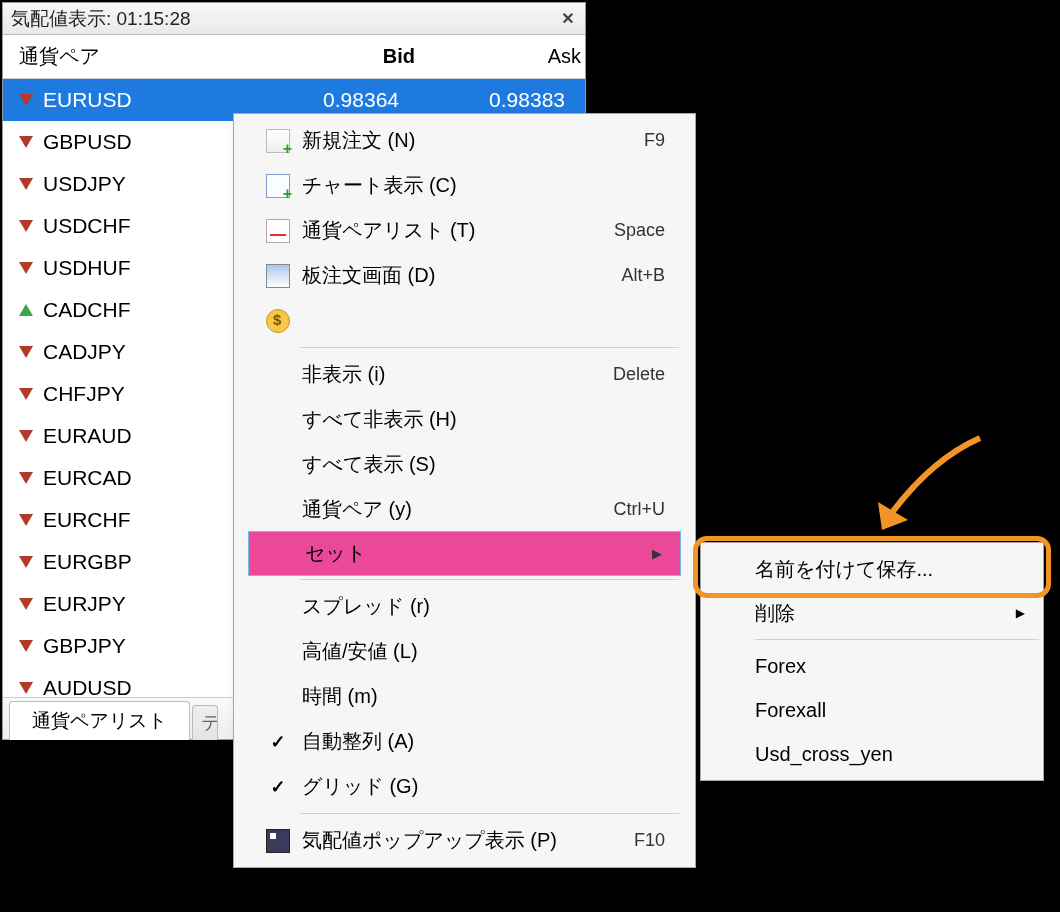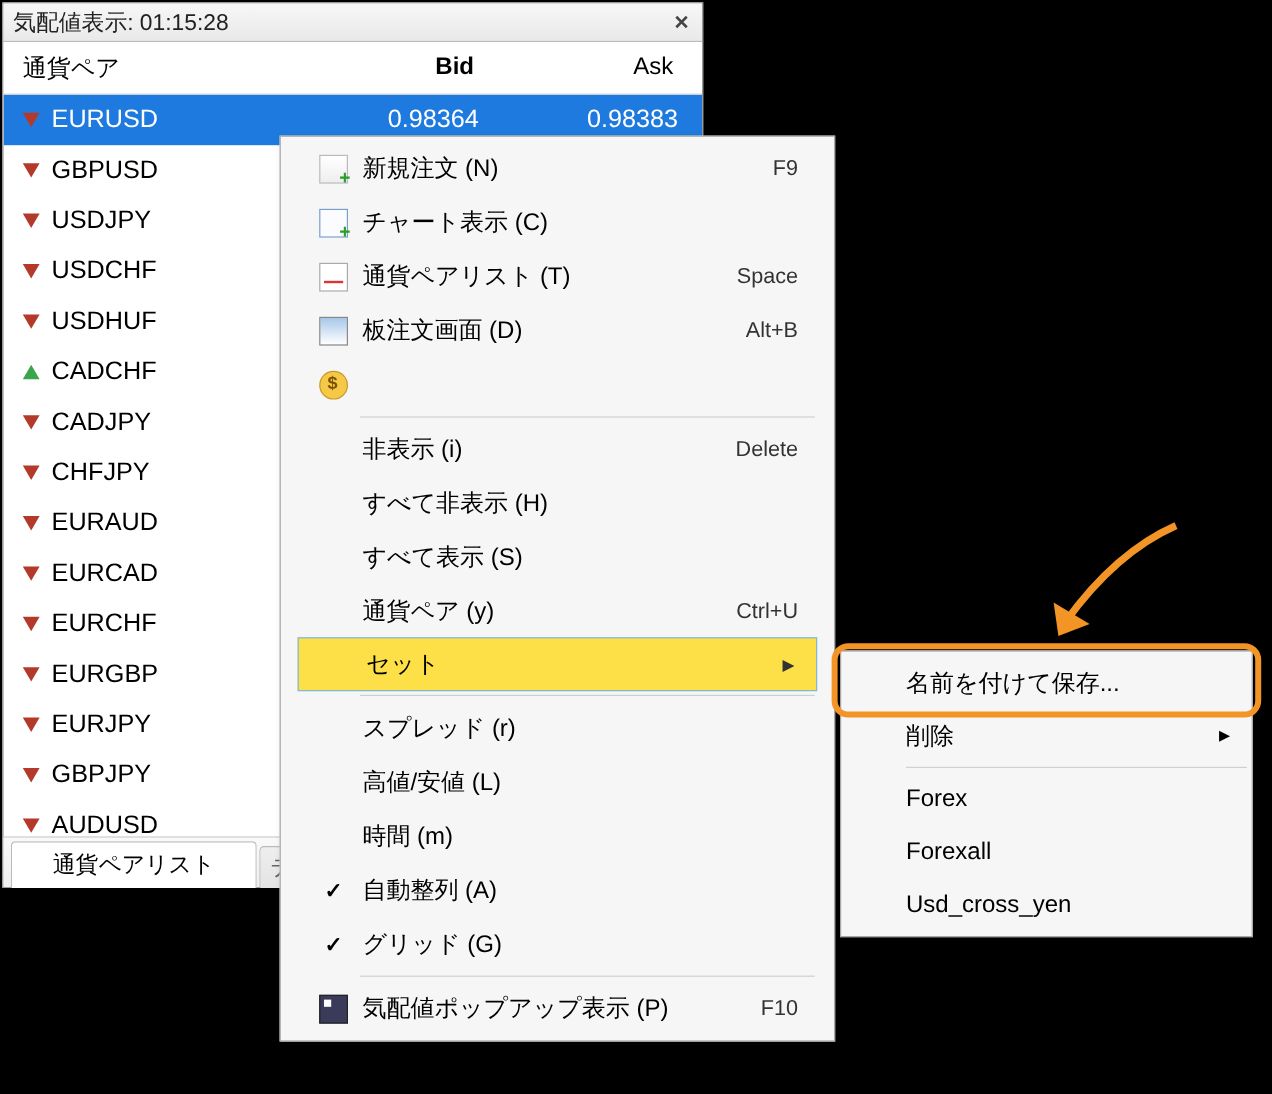--- a/index.html
+++ b/index.html
@@ -38,21 +38,21 @@
     display: flex; align-items: center; justify-content: center;
     font-size: 16px; font-weight: bold;
     color: #444;
     cursor: pointer;
   }
   .mw-header {
     display: flex;
     height: 44px;
     border-bottom: 1px solid #ccc;
     align-items: center;
-    padding: 0 20px 0 16px;
+    padding: 0 0 0 16px;
     background: #fff;
     font-size: 20px;
   }
   .mw-header .col-symbol { flex: 1; text-align: left; }
   .mw-header .col-bid { width: 150px; text-align: right; font-weight: bold; }
   .mw-header .col-ask { width: 170px; text-align: right; padding-right: 4px;}
   
   .mw-body {
     height: calc(100% - 32px - 44px - 42px);
     overflow: hidden;
@@ -97,21 +97,21 @@
   
   .mw-tabs {
     height: 42px;
     border-top: 1px solid #ccc;
     background: linear-gradient(#f9f9f9, #eee);
     display: flex;
     align-items: flex-end;
     padding: 0 6px;
   }
   .mw-tab {
-    padding: 6px 34px;
+    padding: 6px 22px;
     border: 1px solid #bbb;
     border-bottom: none;
     background: #fff;
     font-size: 19px;
     border-top-left-radius: 4px;
     border-top-right-radius: 4px;
     position: relative;
     top: 1px;
     margin-right: 2px;
   }
@@ -136,21 +136,21 @@
   }
   .ctx-item {
     display: flex;
     align-items: center;
     height: 45px;
     padding: 0 18px 0 8px;
     font-size: 20px;
     cursor: default;
   }
   .ctx-item.selected {
-    background: #fde047;
+    background: #ec4899;
     border: 1px solid #7ab8e6;
     margin: -1px 2px;
   }
   .ctx-icon {
     width: 48px;
     display: flex;
     align-items: center;
     justify-content: center;
     flex-shrink: 0;
   }

